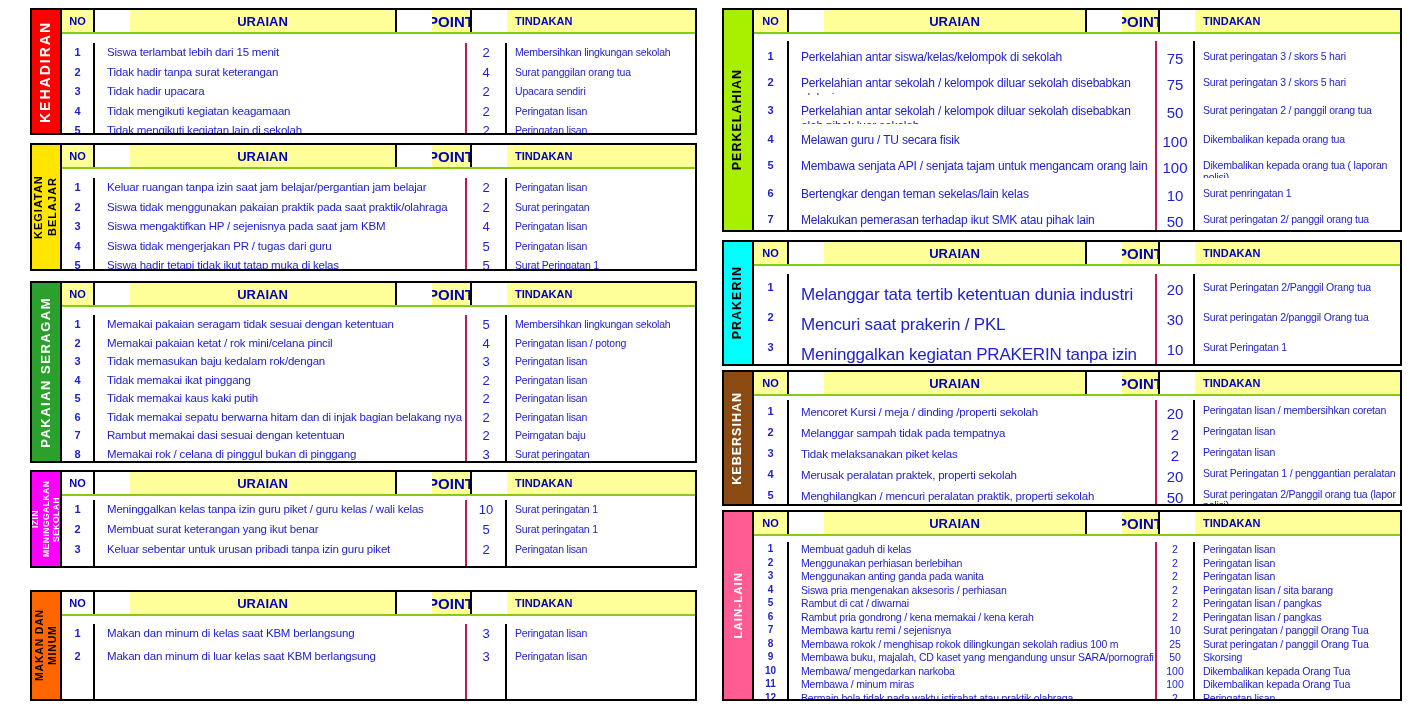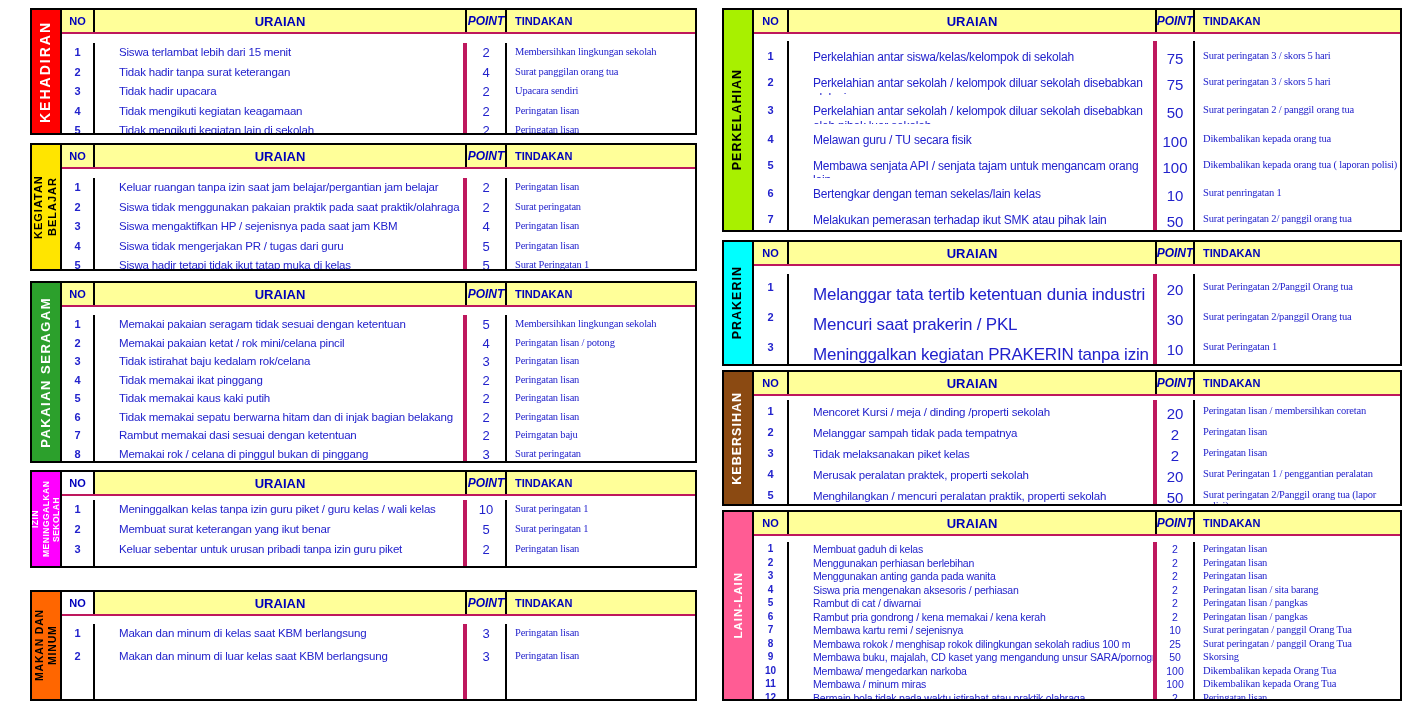--- a/index.html
+++ b/index.html
@@ -9,40 +9,40 @@
   .col-left{left:30px;width:667px;}
   .col-right{left:722px;width:680px;}
   .rule-table{display:flex;border:2px solid #000;background:#fff;box-sizing:border-box;}
   .col-left .rule-table{--cols:33px 1fr 40px 188px;}
   .col-right .rule-table{--cols:35px 1fr 38px 205px;}
   .label-cell{width:28px;flex:0 0 28px;border-right:2px solid #000;
               display:flex;align-items:center;justify-content:center;overflow:hidden;}
   .label-text{writing-mode:vertical-rl;transform:rotate(180deg);font-weight:bold;
               text-align:center;white-space:normal;line-height:1.25;}
   .table-main{flex:1;display:flex;flex-direction:column;min-width:0;}
-  .header-row{display:grid;grid-template-columns:var(--cols);border-bottom:2px solid #be185d;
-              height:22px;flex:0 0 22px;}
+  .header-row{display:grid;grid-template-columns:var(--cols);border-bottom:2px solid #84cc16;
+              height:22px;flex:0 0 22px;gap:35px;}
   .h-cell{display:flex;align-items:center;background:#ffff99;color:#0000bb;font-weight:bold;
           overflow:hidden;}
   .h-no{justify-content:center;font-size:11px;border-right:2px solid #000;}
   .h-uraian{justify-content:center;font-size:13px;border-right:2px solid #000;}
-  .h-point{justify-content:center;font-size:12px;border-right:2px solid #000;font-style:italic;}
+  .h-point{justify-content:center;font-size:15px;border-right:2px solid #000;}
   .h-tindakan{padding-left:8px;font-size:11px;}
   .no-white .h-no{background:#ffffff;}
   .body{flex:1;display:grid;grid-template-columns:var(--cols);overflow:hidden;
         color:#2222cc;}
   .b{overflow:hidden;box-sizing:border-box;}
   .b-no{border-right:2px solid #000;text-align:center;font-size:11px;font-weight:bold;padding-top:3px;}
-  .b-uraian{border-right:4px solid #be185d;padding-left:24px;padding-right:2px;font-size:11.5px;
+  .b-uraian{border-right:2px solid #be185d;padding-left:12px;padding-right:2px;font-size:11.5px;
             letter-spacing:-0.2px;line-height:1.22;padding-top:2px;}
   .b-point{border-right:2px solid #000;text-align:center;padding-top:2px;}
   .col-left .b-point{font-size:13px;}
   .col-right .b-point{font-size:15px;}
   .b-tindakan{padding-left:8px;padding-right:2px;font-size:10.5px;letter-spacing:-0.2px;
-              line-height:1.15;padding-top:3px;font-family:Liberation Serif, serif;}
+              line-height:1.15;padding-top:3px;}
   .row{display:contents;}
   
   .t-kehadiran{height:127px;margin-bottom:8px;--rowh:19.5px;}
   .t-kehadiran .body{padding-top:9px;}
   .t-kehadiran .label-text{font-size:14px;letter-spacing:2px;}
   .t-kegiatan-belajar{height:128px;margin-bottom:10px;--rowh:19.5px;}
   .t-kegiatan-belajar .body{padding-top:9px;}
   .t-kegiatan-belajar .label-text{font-size:11px;letter-spacing:1px;}
   .t-pakaian-seragam{height:182px;margin-bottom:7px;--rowh:18.5px;}
   .t-pakaian-seragam .body{padding-top:8px;}
@@ -130,21 +130,21 @@
         <div class="table-main">
           <div class="header-row">
             <div class="h-cell h-no">NO</div>
             <div class="h-cell h-uraian">URAIAN</div>
             <div class="h-cell h-point">POINT</div>
             <div class="h-cell h-tindakan">TINDAKAN</div>
           </div>
           <div class="body" style="grid-template-rows: repeat(8, var(--rowh, auto)) minmax(0,1fr);">
             <div class="row"><div class="b b-no">1</div><div class="b b-uraian">Memakai pakaian seragam tidak sesuai dengan ketentuan</div><div class="b b-point">5</div><div class="b b-tindakan">Membersihkan lingkungan sekolah</div></div>
             <div class="row"><div class="b b-no">2</div><div class="b b-uraian">Memakai pakaian ketat / rok mini/celana pincil</div><div class="b b-point">4</div><div class="b b-tindakan">Peringatan lisan / potong</div></div>
-            <div class="row"><div class="b b-no">3</div><div class="b b-uraian">Tidak istirahat baju kedalam rok/celana</div><div class="b b-point">3</div><div class="b b-tindakan">Peringatan lisan</div></div>
+            <div class="row"><div class="b b-no">3</div><div class="b b-uraian">Tidak memasukan baju kedalam rok/dengan</div><div class="b b-point">3</div><div class="b b-tindakan">Peringatan lisan</div></div>
             <div class="row"><div class="b b-no">4</div><div class="b b-uraian">Tidak memakai ikat pinggang</div><div class="b b-point">2</div><div class="b b-tindakan">Peringatan lisan</div></div>
             <div class="row"><div class="b b-no">5</div><div class="b b-uraian">Tidak memakai kaus kaki putih</div><div class="b b-point">2</div><div class="b b-tindakan">Peringatan lisan</div></div>
             <div class="row"><div class="b b-no">6</div><div class="b b-uraian">Tidak memakai sepatu berwarna hitam dan di injak bagian belakang nya</div><div class="b b-point">2</div><div class="b b-tindakan">Peringatan lisan</div></div>
             <div class="row"><div class="b b-no">7</div><div class="b b-uraian">Rambut memakai dasi sesuai dengan ketentuan</div><div class="b b-point">2</div><div class="b b-tindakan">Peirngatan baju</div></div>
             <div class="row"><div class="b b-no">8</div><div class="b b-uraian">Memakai rok / celana di pinggul bukan di pinggang</div><div class="b b-point">3</div><div class="b b-tindakan">Surat peringatan</div></div>
             <div class="row"></div>
           </div>
         </div>
       </div>
       <div class="rule-table t-izin-meninggalkan-sekolah no-white">

